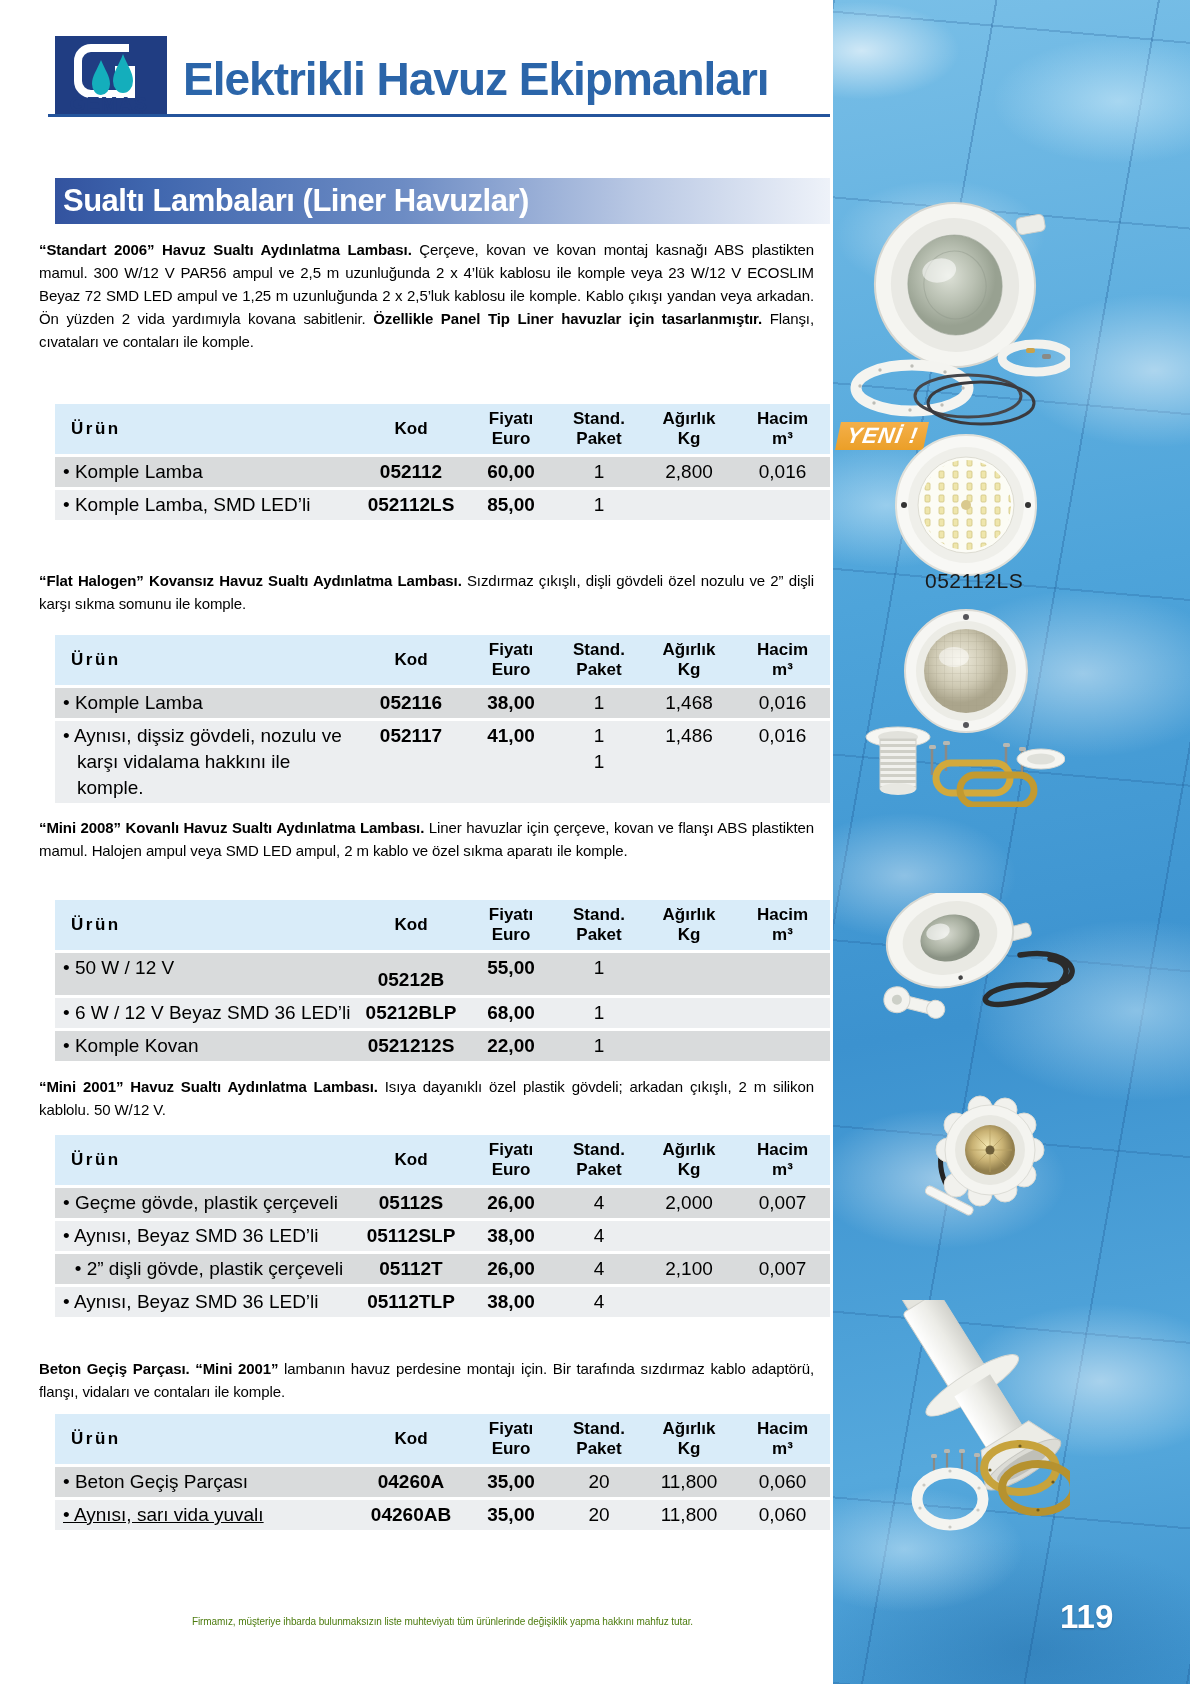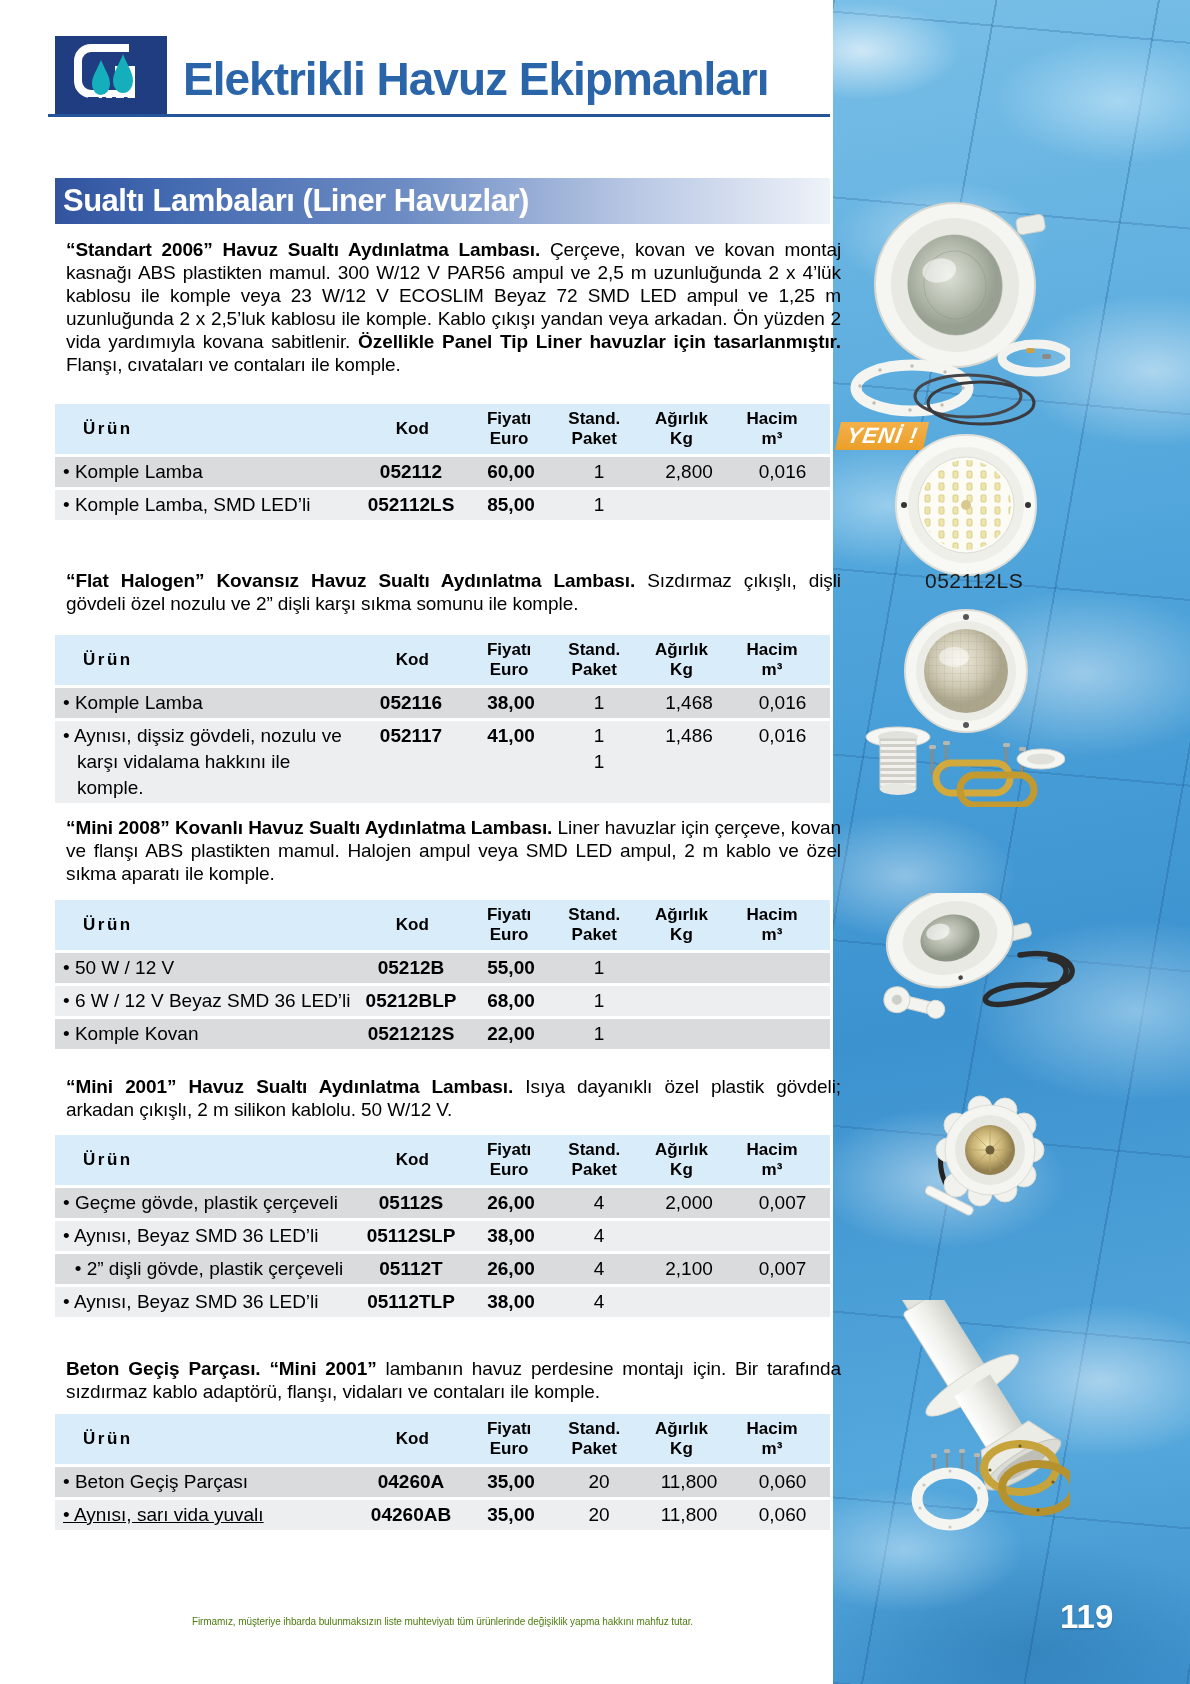--- a/index.html
+++ b/index.html
@@ -40,28 +40,28 @@
   .header-rule{position:absolute;left:48px;top:114px;width:782px;height:3px;background:#24549c}
   .app-title{position:absolute;left:183px;top:52px;font-size:46px;color:#2b65a9;letter-spacing:-1px}
 
   
   .section-bar{position:absolute;left:55px;top:178px;width:775px;height:46px;
     background:linear-gradient(90deg,#33539f 0%,#3f66ae 12%,#6d8cc4 45%,#b9c8e4 75%,#eef2f9 100%);
     display:flex;align-items:center}
   .section-bar span{color:#fff;font-weight:bold;font-size:31px;padding-left:8px;letter-spacing:-.5px}
 
   
-  .para{position:absolute;left:66px;width:775px;font-size:19px;line-height:23px;text-align:justify;letter-spacing:-.1px}
+  .para{position:absolute;left:39px;width:775px;font-size:15px;line-height:23px;text-align:justify;letter-spacing:-.1px}
   .para b{font-weight:bold}
   #p0{top:238px}#p1{top:569px}#p2{top:816px}#p3{top:1075px}#p4{top:1357px}
 
   
   .ptable{position:absolute;left:55px;width:775px}
   #t0{top:404px}#t1{top:635px}#t2{top:900px}#t3{top:1135px}#t4{top:1414px}
-  .thead{display:flex;align-items:center;background:#d9ecf9;min-height:50px;padding:4px 12px}
+  .thead{display:flex;align-items:center;background:#d9ecf9;min-height:50px;padding:4px 0}
   .th{font-weight:bold;font-size:17px;line-height:20px;color:#000}
   .thead .th:first-child{letter-spacing:2.5px;padding-left:16px}
   .trow{display:flex;align-items:flex-start;margin-top:3px;padding:2px 0 2px}
   .trow:nth-child(even){background:#d9dbdc}
   .trow:nth-child(odd){background:#eceef0}
   .td{font-size:19px;line-height:26px}
   .td.b{font-weight:bold}
   .trow .td:first-child{padding-left:8px}
   .trow .td:first-child div + div{margin-left:14px}
 
@@ -460,21 +460,21 @@
       </div>
       <div class="th" style="width: 95px; text-align: center;">
         <div>Hacim</div>
         <div>m³</div>
       </div>
     </div>
     <div class="trow">
       <div class="td" style="width: 300px; text-align: left;">
         <div>• 50 W / 12 V</div>
       </div>
-      <div class="td b" style="width: 112px; text-align: center;">
+      <div class="td b" style="width: 112px; text-align: center; margin-top: 12px;">
         <div>05212B</div>
       </div>
       <div class="td b" style="width: 88px; text-align: center;">
         <div>55,00</div>
       </div>
       <div class="td" style="width: 88px; text-align: center;">
         <div>1</div>
       </div>
       <div class="td" style="width: 92px; text-align: center;">
         <div></div>

